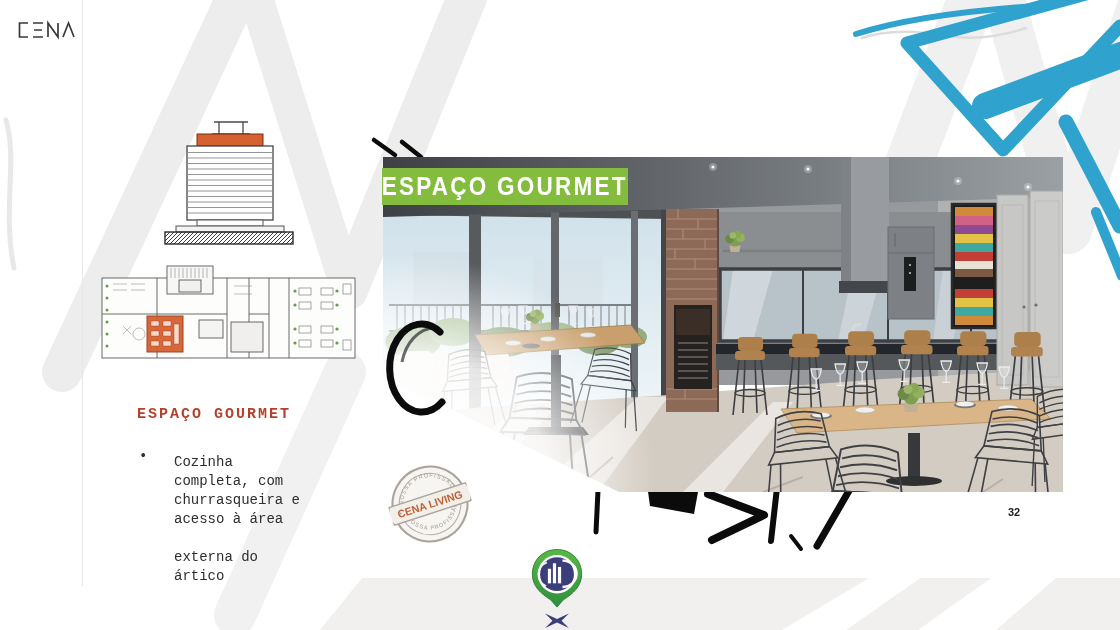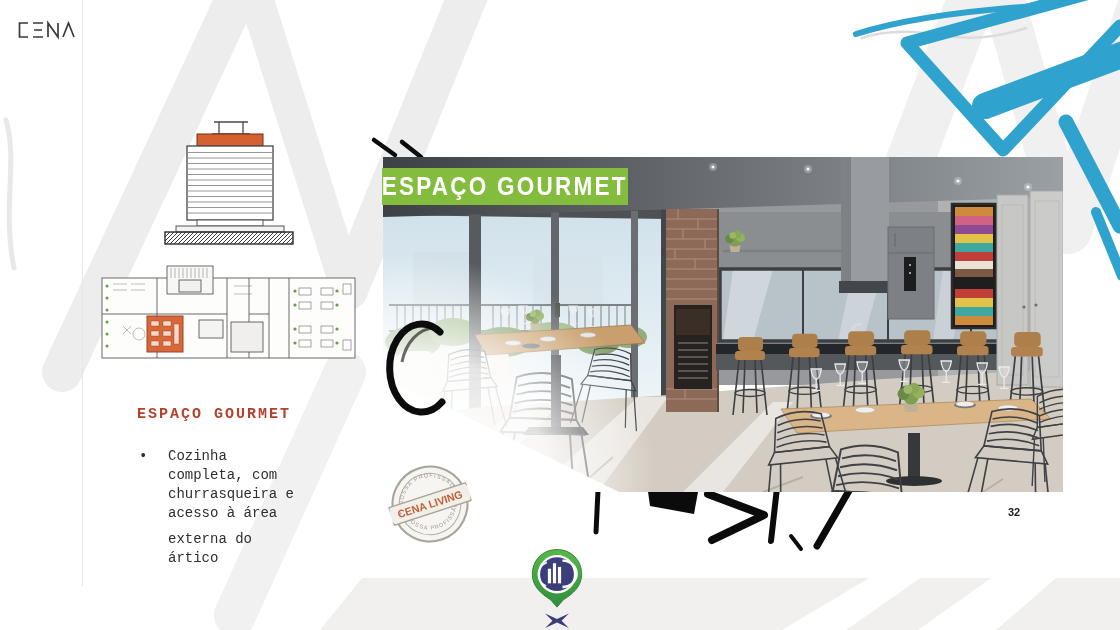--- a/index.html
+++ b/index.html
@@ -15,21 +15,21 @@
   
   #elevation{left:162px;top:112px;width:134px;height:136px;z-index:1;}
   #floorplan{left:99px;top:264px;width:260px;height:102px;z-index:1;}
   
   #heading{left:137px;top:406px;z-index:1;color:#b5402c;
            font:bold 15px "Liberation Mono","DejaVu Sans Mono",monospace;letter-spacing:2px;}
   #bullets{left:133px;top:447px;width:180px;z-index:1;
            font:14px/19px "Liberation Mono","DejaVu Sans Mono",monospace;color:#2e2e2e;}
   .bullet-row{display:flex;}
   .bullet-row .dot{width:29px;flex:0 0 29px;text-align:left;padding-left:6px;}
-  .bullet-row p{margin:0;width:138px;}
+  .bullet-row p{margin:6px;width:138px;}
   .bullet-row.second{margin-top:7px;}
   
   #photo{left:383px;top:157px;width:680px;height:335px;z-index:1;}
   
   #banner{left:382px;top:168px;width:246px;height:37px;background:#84bd3e;z-index:2;
           display:flex;align-items:center;justify-content:center;}
   #banner span{color:#fff;font-weight:bold;font-size:25px;letter-spacing:2.5px;
                transform:scaleX(.9);white-space:nowrap;}
   
   #ink-circle{left:380px;top:318px;width:82px;height:104px;z-index:2;pointer-events:none;}

